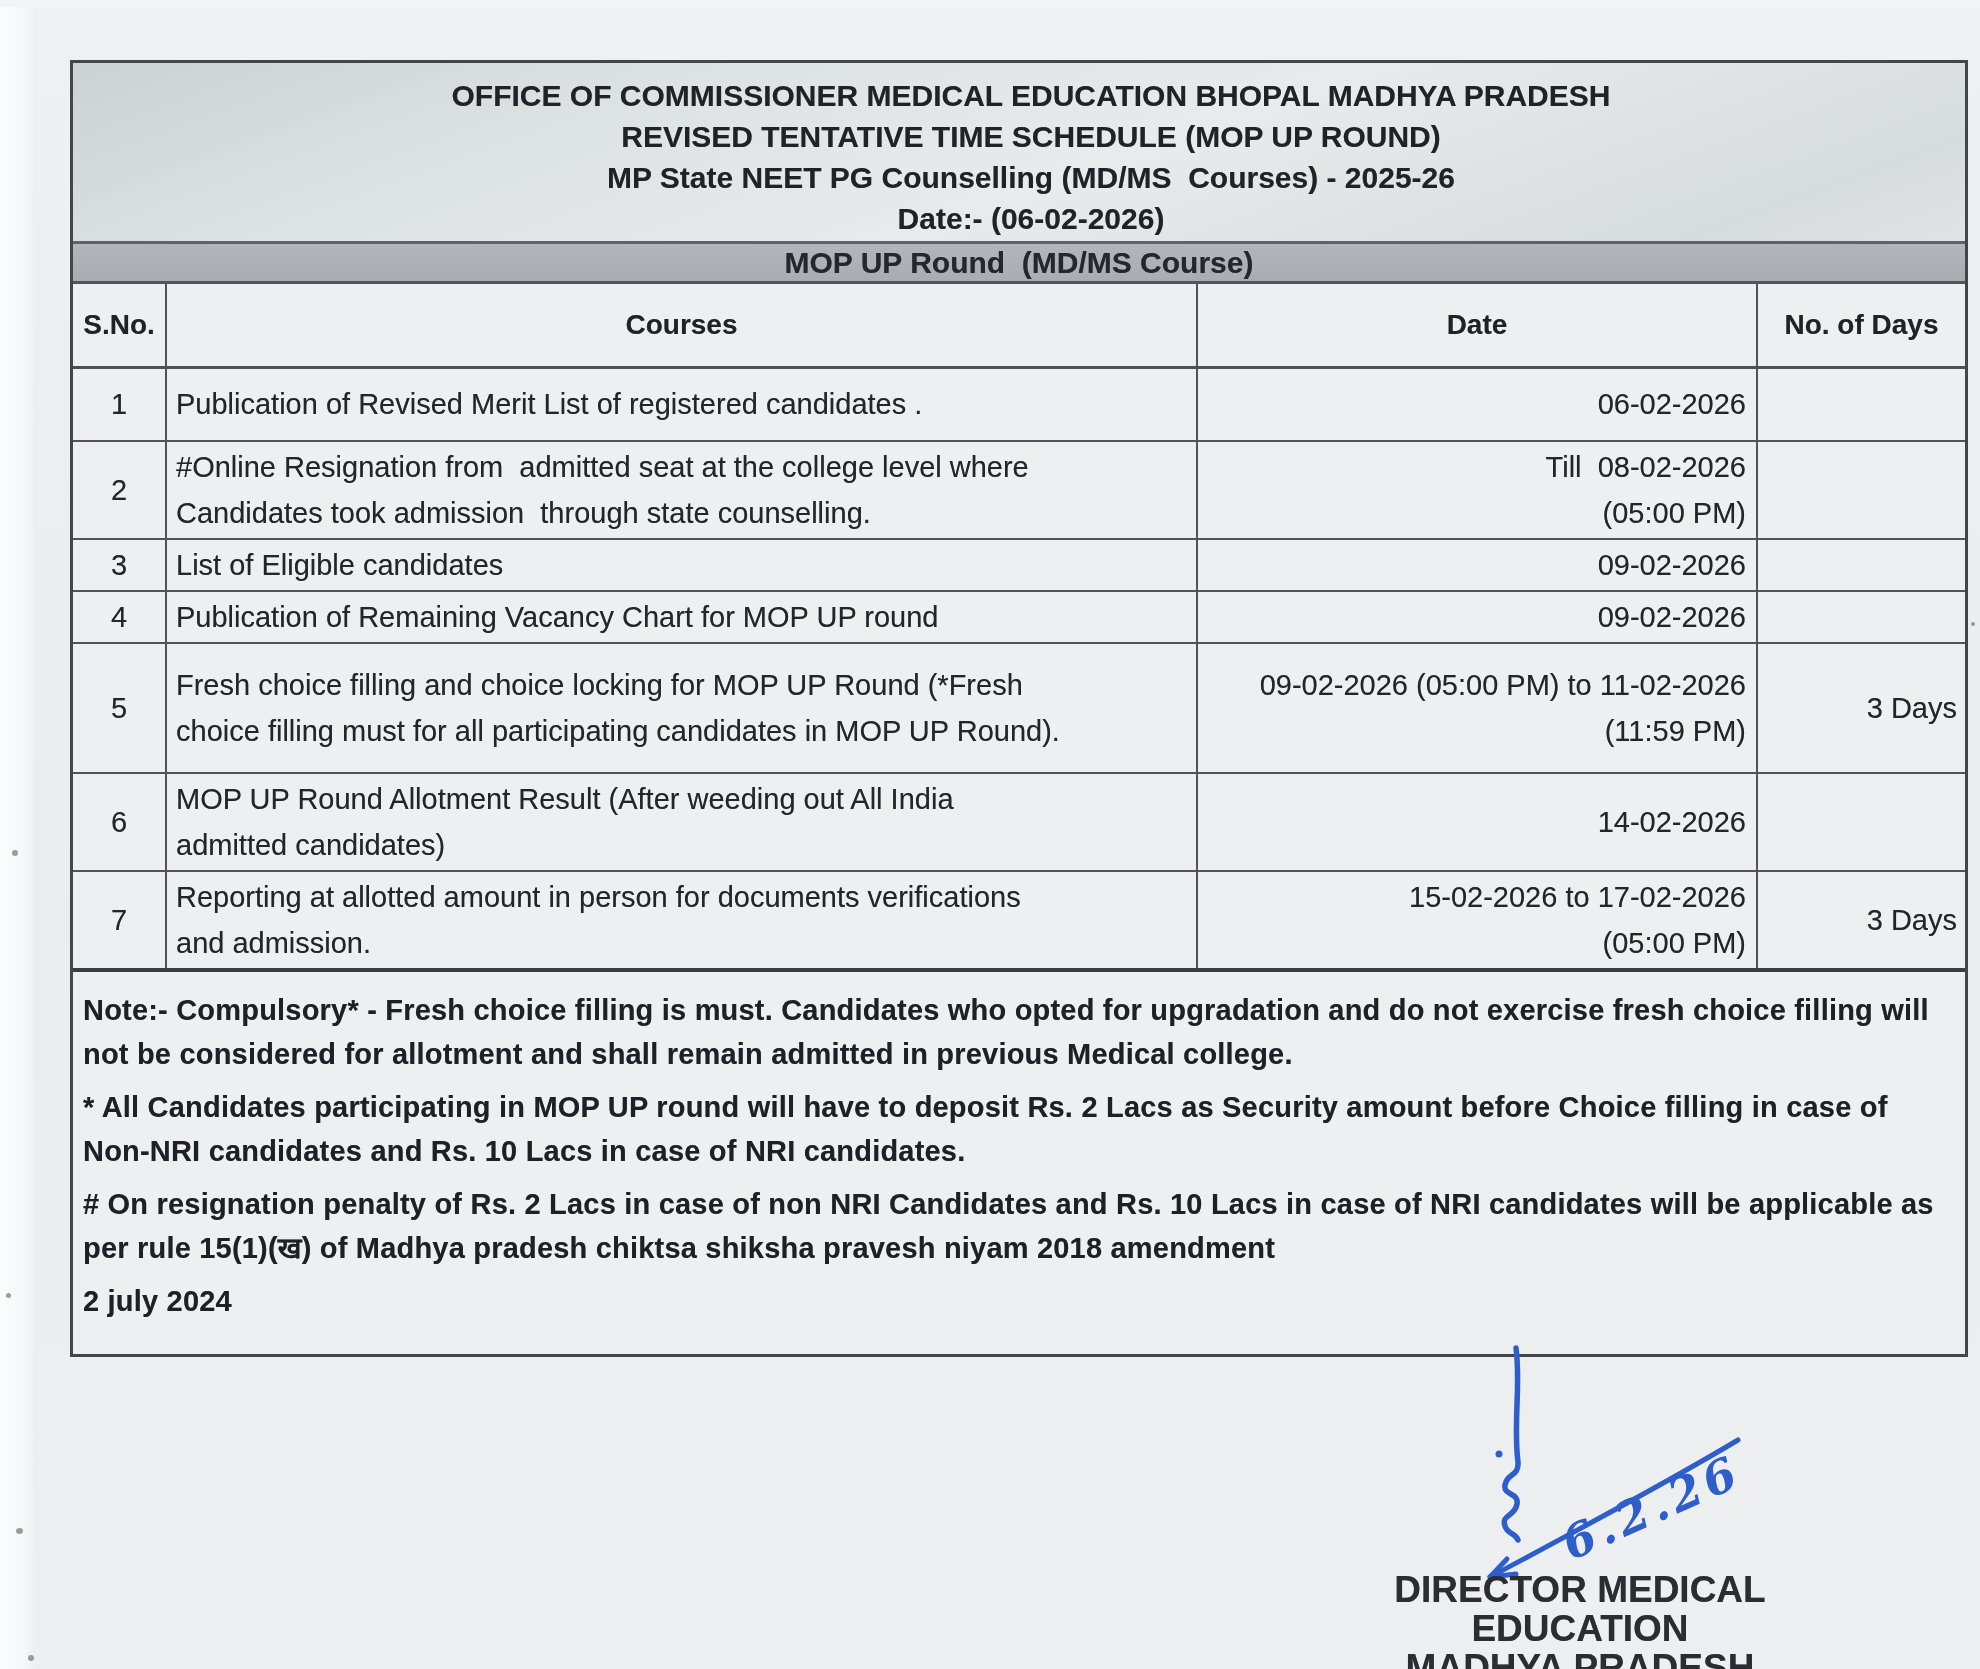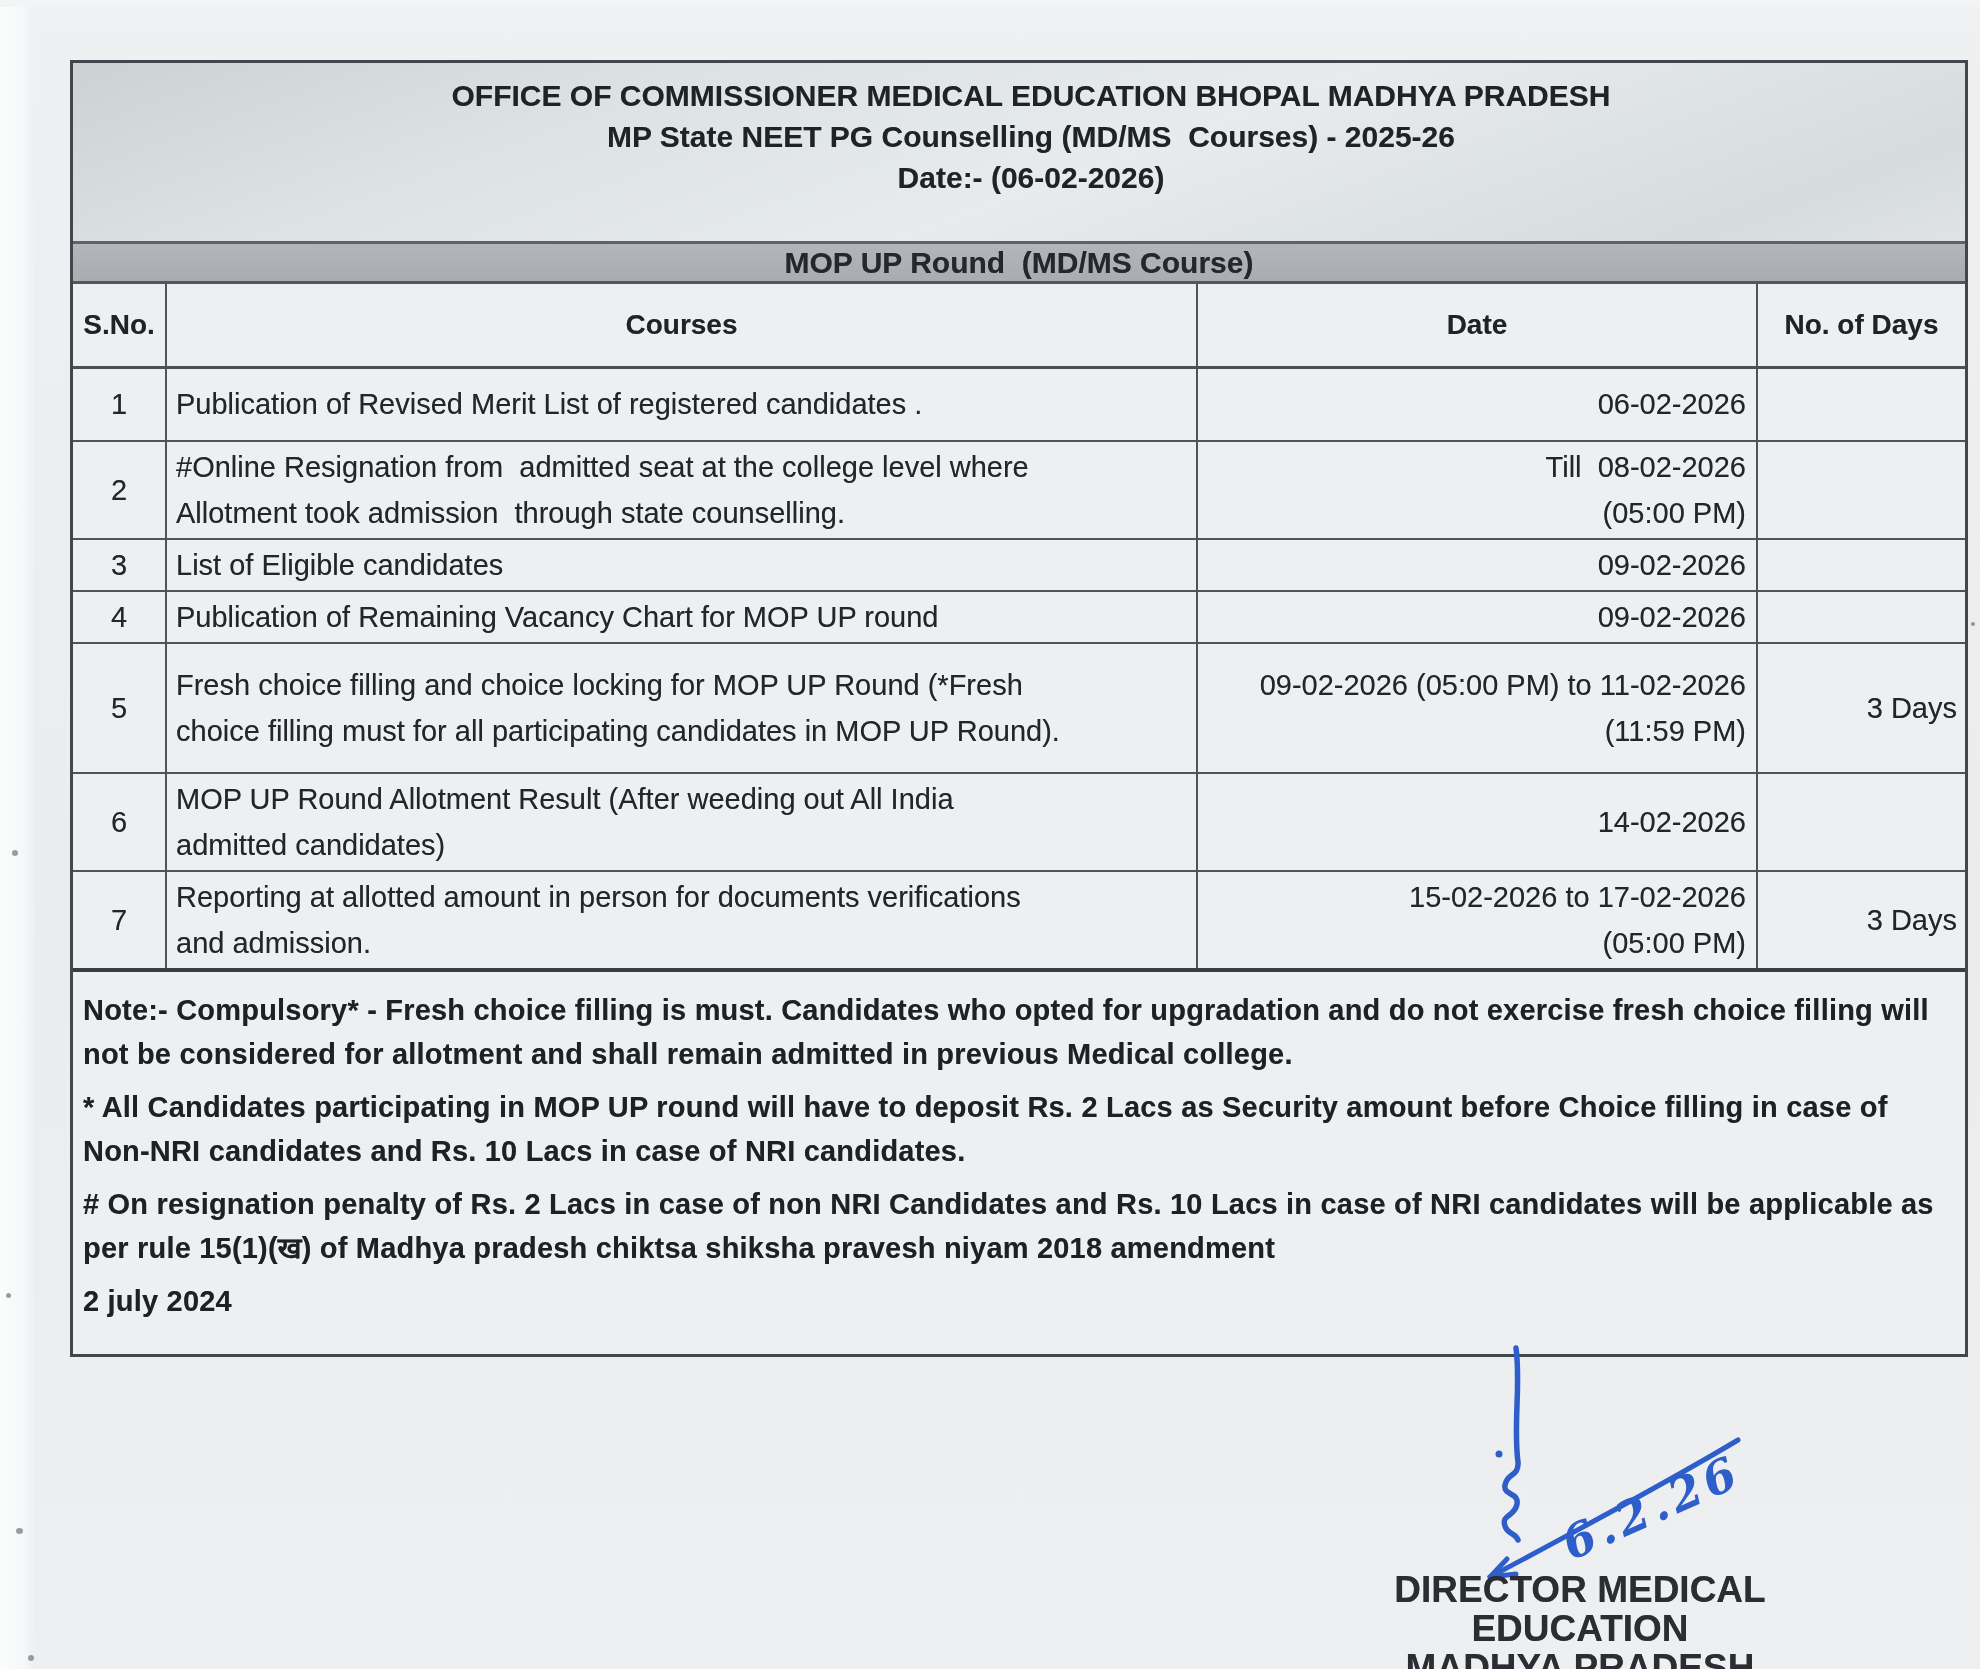--- a/index.html
+++ b/index.html
@@ -79,20 +79,21 @@
 <div class="speck" style="left:12px;top:850px;width:6px;height:6px;"></div>
 <div class="speck" style="left:6px;top:1293px;width:5px;height:5px;"></div>
 <div class="speck" style="left:16px;top:1528px;width:7px;height:6px;"></div>
 <div class="speck" style="left:28px;top:1655px;width:6px;height:6px;"></div>
 <div class="speck" style="left:1971px;top:622px;width:4px;height:4px;"></div>
 
 <div class="doc">
 
   <div class="title-block">
     <div class="title-line">OFFICE OF COMMISSIONER MEDICAL EDUCATION BHOPAL MADHYA PRADESH</div>
+    <div class="title-line">REVISED TENTATIVE TIME SCHEDULE (MOP UP ROUND)</div>
     <div class="title-line">MP State NEET PG Counselling (MD/MS  Courses) - 2025-26</div>
     <div class="title-line">Date:- (06-02-2026)</div>
   </div>
 
   <div class="band">
     <span class="band-text">MOP UP Round  (MD/MS Course)</span>
   </div>
 
   <table class="schedule">
     <colgroup>
@@ -112,21 +113,21 @@
     <tbody>
         <tr>
           <td class="sno">1</td>
           <td class="activity">Publication of Revised Merit List of registered candidates .</td>
           <td class="date">06-02-2026</td>
           <td class="days"></td>
         </tr>
         <tr>
           <td class="sno">2</td>
           <td class="activity">#Online Resignation from  admitted seat at the college level where
-Allotment took admission  through state counselling.</td>
+Candidates took admission  through state counselling.</td>
           <td class="date">Till  08-02-2026
 (05:00 PM)</td>
           <td class="days"></td>
         </tr>
         <tr>
           <td class="sno">3</td>
           <td class="activity">List of Eligible candidates</td>
           <td class="date">09-02-2026</td>
           <td class="days"></td>
         </tr>

